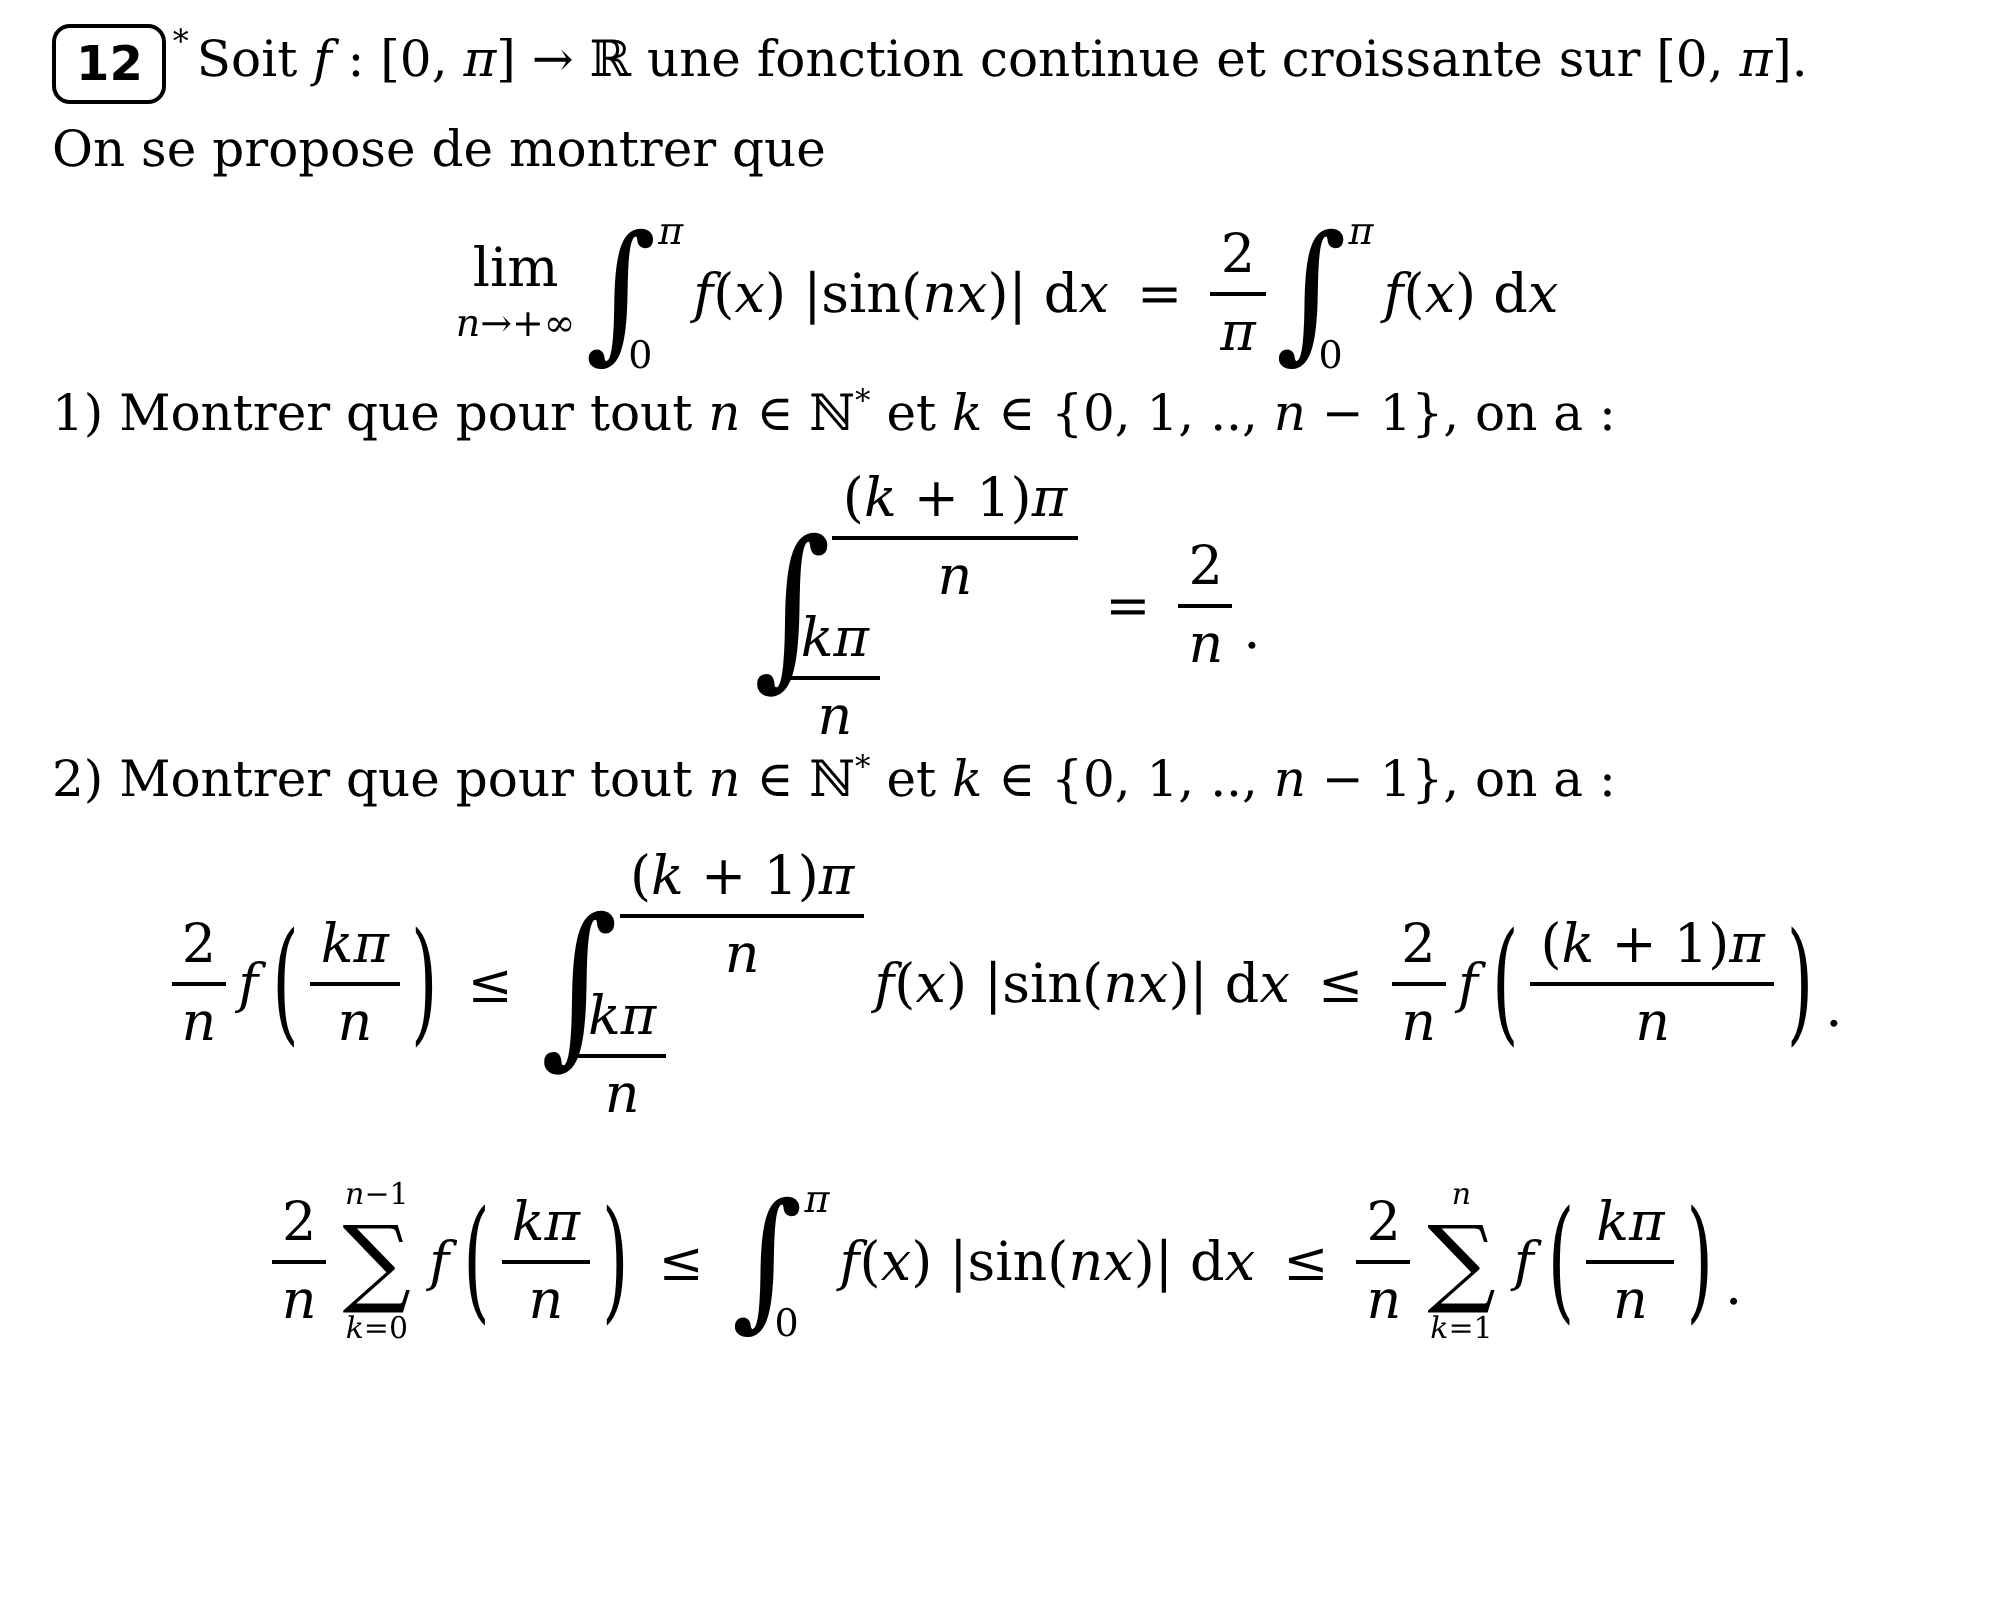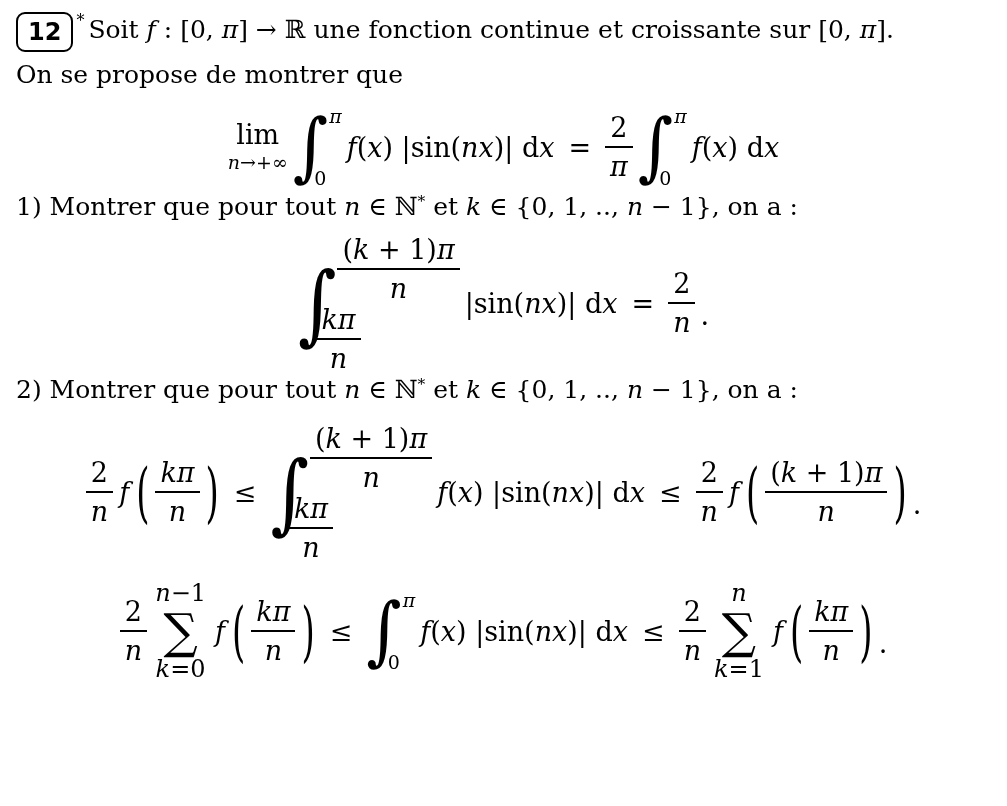--- a/index.html
+++ b/index.html
@@ -1,20 +1,20 @@
 <!DOCTYPE html>
 <html><head>
 <meta charset="utf-8">
 <style>
   html,body{margin:0;padding:0;background:#ffffff;}
   .page{
     position:relative;
     width:1007px;height:692px;
     box-sizing:border-box;
-    padding:12px 16px;
+    padding:12px 26px;
     background:#ffffff;color:#000;
     font-family:"DejaVu Serif", serif;
     overflow:hidden;
   }
   
   .tline{font-size:25px;line-height:34px;}
   .mi{font-style:italic;}
   .sup{vertical-align:super;font-size:62%;line-height:0;}
   
   .hrow{display:flex;align-items:flex-start;}
@@ -54,21 +54,21 @@
   .int{display:inline-flex;align-items:center;}
   .isign{font-size:68px;line-height:1;transform:scaleY(1.1);}
   .ilims{display:inline-flex;flex-direction:column;justify-content:space-between;height:84px;font-size:19px;}
   .ilims .iup{align-self:flex-start;margin-left:1px;}
   .ilims .ilo{align-self:flex-start;margin-left:-14px;}
   .intbig .isign{font-size:74px;transform:scaleY(1.18);}
   .intbig .ilims{height:138px;font-size:27px;}
   .intbig .ilims .ilo{margin-left:-20px;}
   
   .sum{display:inline-flex;flex-direction:column;align-items:center;line-height:1;margin:0 3px;}
-  .sab,.sbe{font-size:24px;}
+  .sab,.sbe{font-size:15px;}
   .ssym{font-size:48px;line-height:1;margin:2px 0;}
   
   .bp{display:inline-block;font-size:34px;line-height:1;transform:scaleY(1.95);margin:0 1px;}
   
   .rel{margin:0 9px;}
   .per{transform:translateY(12px);}
   .ffn{margin:0 1px;}
 </style>
 </head>
 <body>
@@ -123,21 +123,20 @@
           </span>
         </span>
         <span class="ilo">
           <span class="frac">
             <span class="fnum mseg"><span class="mi">k</span><span class="mi">π</span></span>
             <span class="fden mseg"><span class="mi">n</span></span>
           </span>
         </span>
       </span>
     </span>
-    <span class="mseg"><span>|sin(</span><span class="mi">nx</span><span>)| d</span><span class="mi">x</span></span>
     <span class="rel">=</span>
     <span class="frac">
       <span class="fnum mseg"><span>2</span></span>
       <span class="fden mseg"><span class="mi">n</span></span>
     </span>
     <span class="per">.</span>
   </div>
 
   <div class="tline q2m"><span>2) Montrer que pour tout </span><span class="mi">n</span><span> ∈ ℕ</span><span class="sup">*</span><span> et </span><span class="mi">k</span><span> ∈ {0, 1, .., </span><span class="mi">n</span><span> − 1}, on a :</span></div>
 

